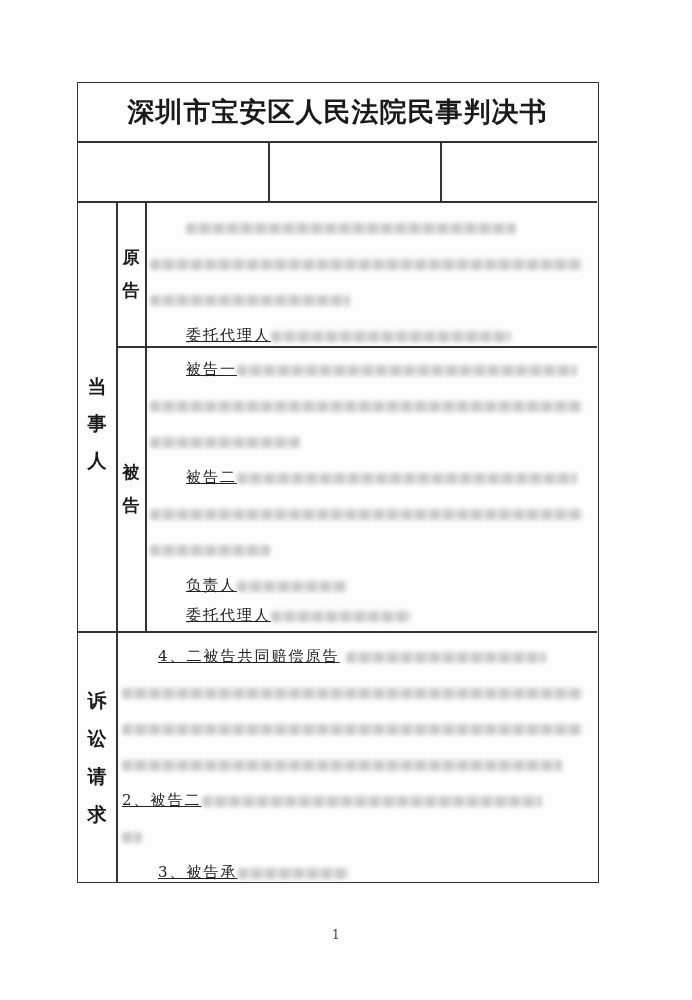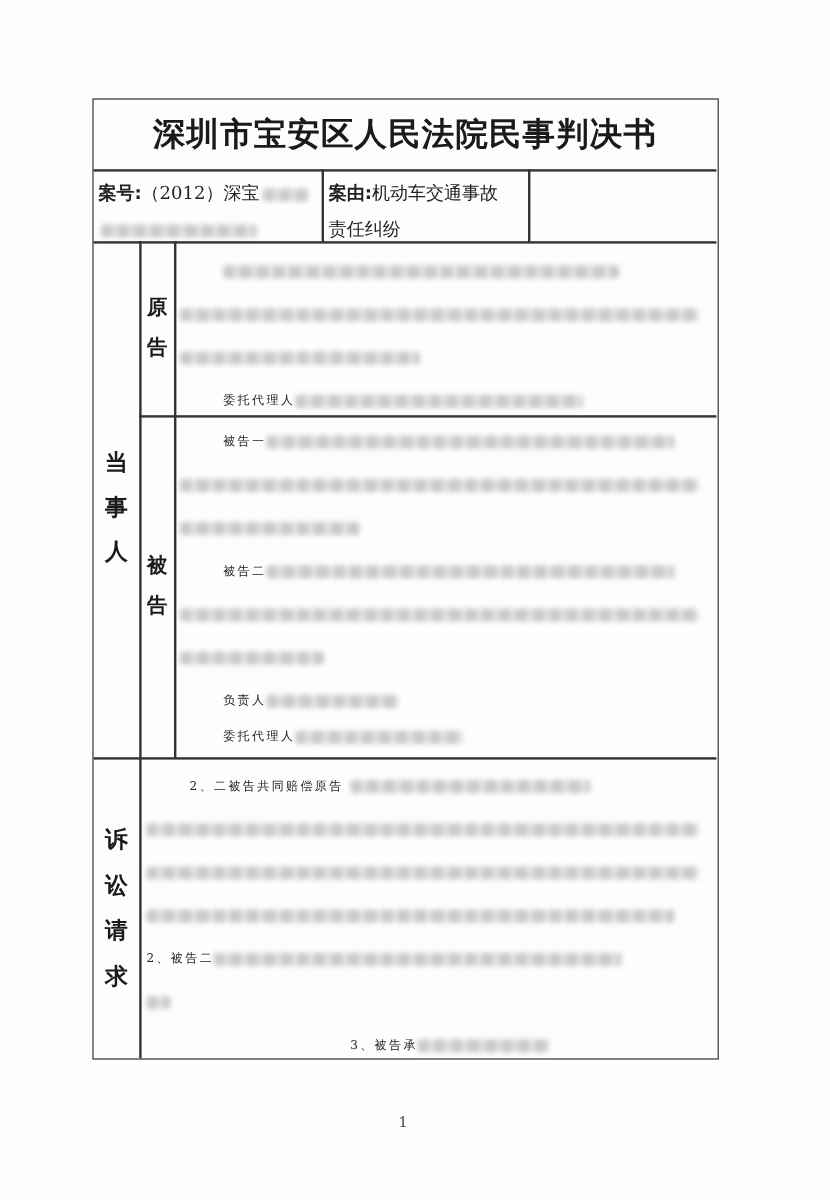--- a/index.html
+++ b/index.html
@@ -23,41 +23,33 @@
   .blur {
     display: inline-block; height: 11px; vertical-align: middle; border-radius: 3px;
     background: repeating-linear-gradient(90deg, #b9b9b9 0 9px, #d8d8d8 9px 14px);
     filter: blur(2.2px); opacity: .75;
   }
   .vlabel {
     position: absolute; font-family: "DejaVu Sans", "Liberation Sans", sans-serif; font-weight: bold;
     font-size: 19px; width: 38px; text-align: center; color: #1a1a1a;
   }
   .vlabel span { display: block; }
-  .para { position: absolute; font-size: 10px; line-height: 36px; left: 0; right: 0; }
+  .para { position: absolute; font-size: 15px; line-height: 36px; left: 0; right: 0; text-decoration: underline; }
   .pagenum { position: absolute; left: 332px; top: 928px; font-size: 12px; color: #444; }
 </style>
 </head>
 <body>
 
 <div class="page">
   <div class="tbl">
 
     <div class="title">深圳市宝安区人民法院民事判决书</div>
     <div class="line h" style="left:0;top:58px;width:519px;"></div>
 
-    <div class="cell" style="left:4px;top:63px;width:185px;">
-      <span class="lbl">案号:</span><span>（2012）深宝</span><span class="blur" style="width:38px;margin-left:3px;"></span><br>
-      <span class="blur" style="width:130px;margin-left:2px;"></span>
-    </div>
     <div class="line v" style="left:190px;top:58px;height:61px;"></div>
-    <div class="cell" style="left:196px;top:63px;width:170px;">
-      <span class="lbl">案由:</span><span>机动车交通事故</span><br>
-      <span>责任纠纷</span>
-    </div>
     <div class="line v" style="left:362px;top:58px;height:61px;"></div>
     <div class="line h" style="left:0;top:118px;width:519px;"></div>
 
     <div class="line v" style="left:38px;top:118px;height:681px;"></div>
     <div class="line v" style="left:67px;top:118px;height:431px;"></div>
     <div class="line h" style="left:38px;top:263px;width:481px;"></div>
     <div class="line h" style="left:0;top:548px;width:519px;"></div>
 
     <div class="vlabel" style="left:0;top:285px;line-height:37px;">
       <span>当</span>
@@ -93,24 +85,24 @@
       <div class="para" style="top:246px;"><span style="margin-left:36px;letter-spacing:2px;">委托代理人</span><span class="blur" style="width:140px;"></span></div>
     </div>
 
     <div class="vlabel" style="left:0;top:598px;line-height:38px;">
       <span>诉</span>
       <span>讼</span>
       <span>请</span>
       <span>求</span>
     </div>
     <div style="position:absolute;left:44px;top:555px;width:470px;">
-      <div class="para" style="top:0;"><span style="margin-left:36px;letter-spacing:2px;">2、二被告共同赔偿原告</span><span class="blur" style="width:200px;margin-left:6px;"></span></div>
+      <div class="para" style="top:0;"><span style="margin-left:36px;letter-spacing:2px;">4、二被告共同赔偿原告</span><span class="blur" style="width:200px;margin-left:6px;"></span></div>
       <div class="para" style="top:36px;"><span class="blur" style="width:460px;"></span></div>
       <div class="para" style="top:72px;"><span class="blur" style="width:460px;"></span></div>
       <div class="para" style="top:108px;"><span class="blur" style="width:440px;"></span></div>
       <div class="para" style="top:144px;"><span style="letter-spacing:2px;">2、被告二</span><span class="blur" style="width:340px;"></span></div>
       <div class="para" style="top:180px;"><span class="blur" style="width:20px;"></span></div>
-      <div class="para" style="top:216px;text-align:center;"><span style="margin-left:36px;letter-spacing:2px;">3、被告承</span><span class="blur" style="width:110px;"></span></div>
+      <div class="para" style="top:216px;"><span style="margin-left:36px;letter-spacing:2px;">3、被告承</span><span class="blur" style="width:110px;"></span></div>
     </div>
   </div>
 
   <div class="pagenum">1</div>
 </div>
 
 </body></html>

